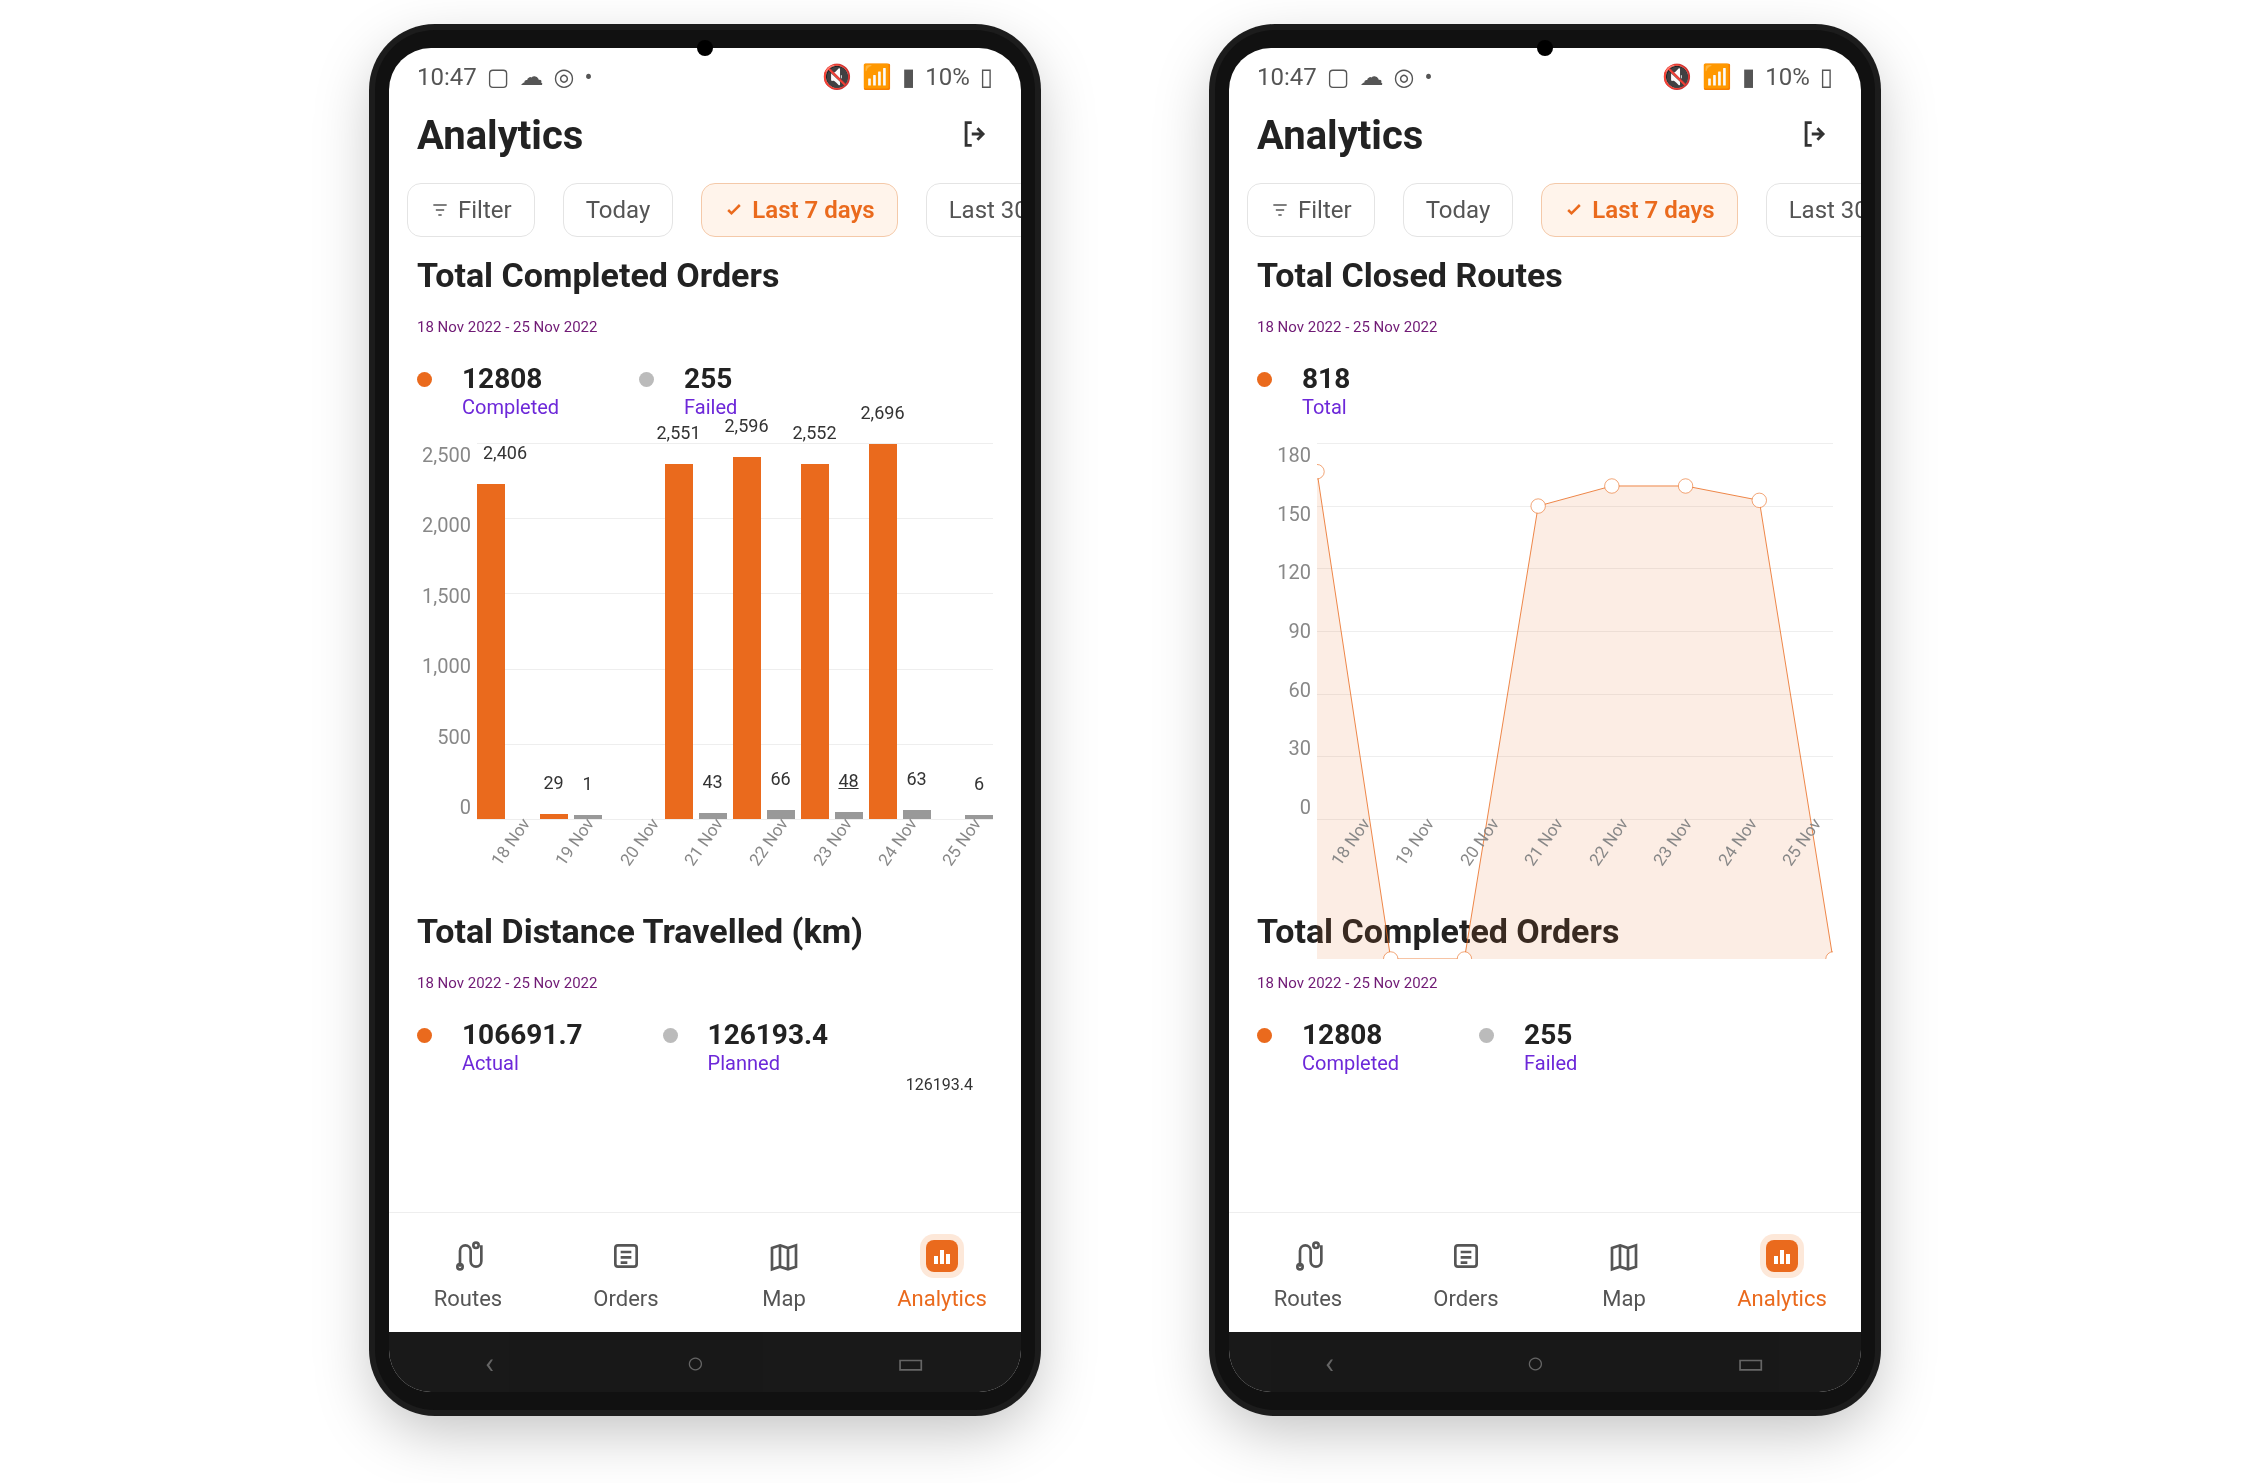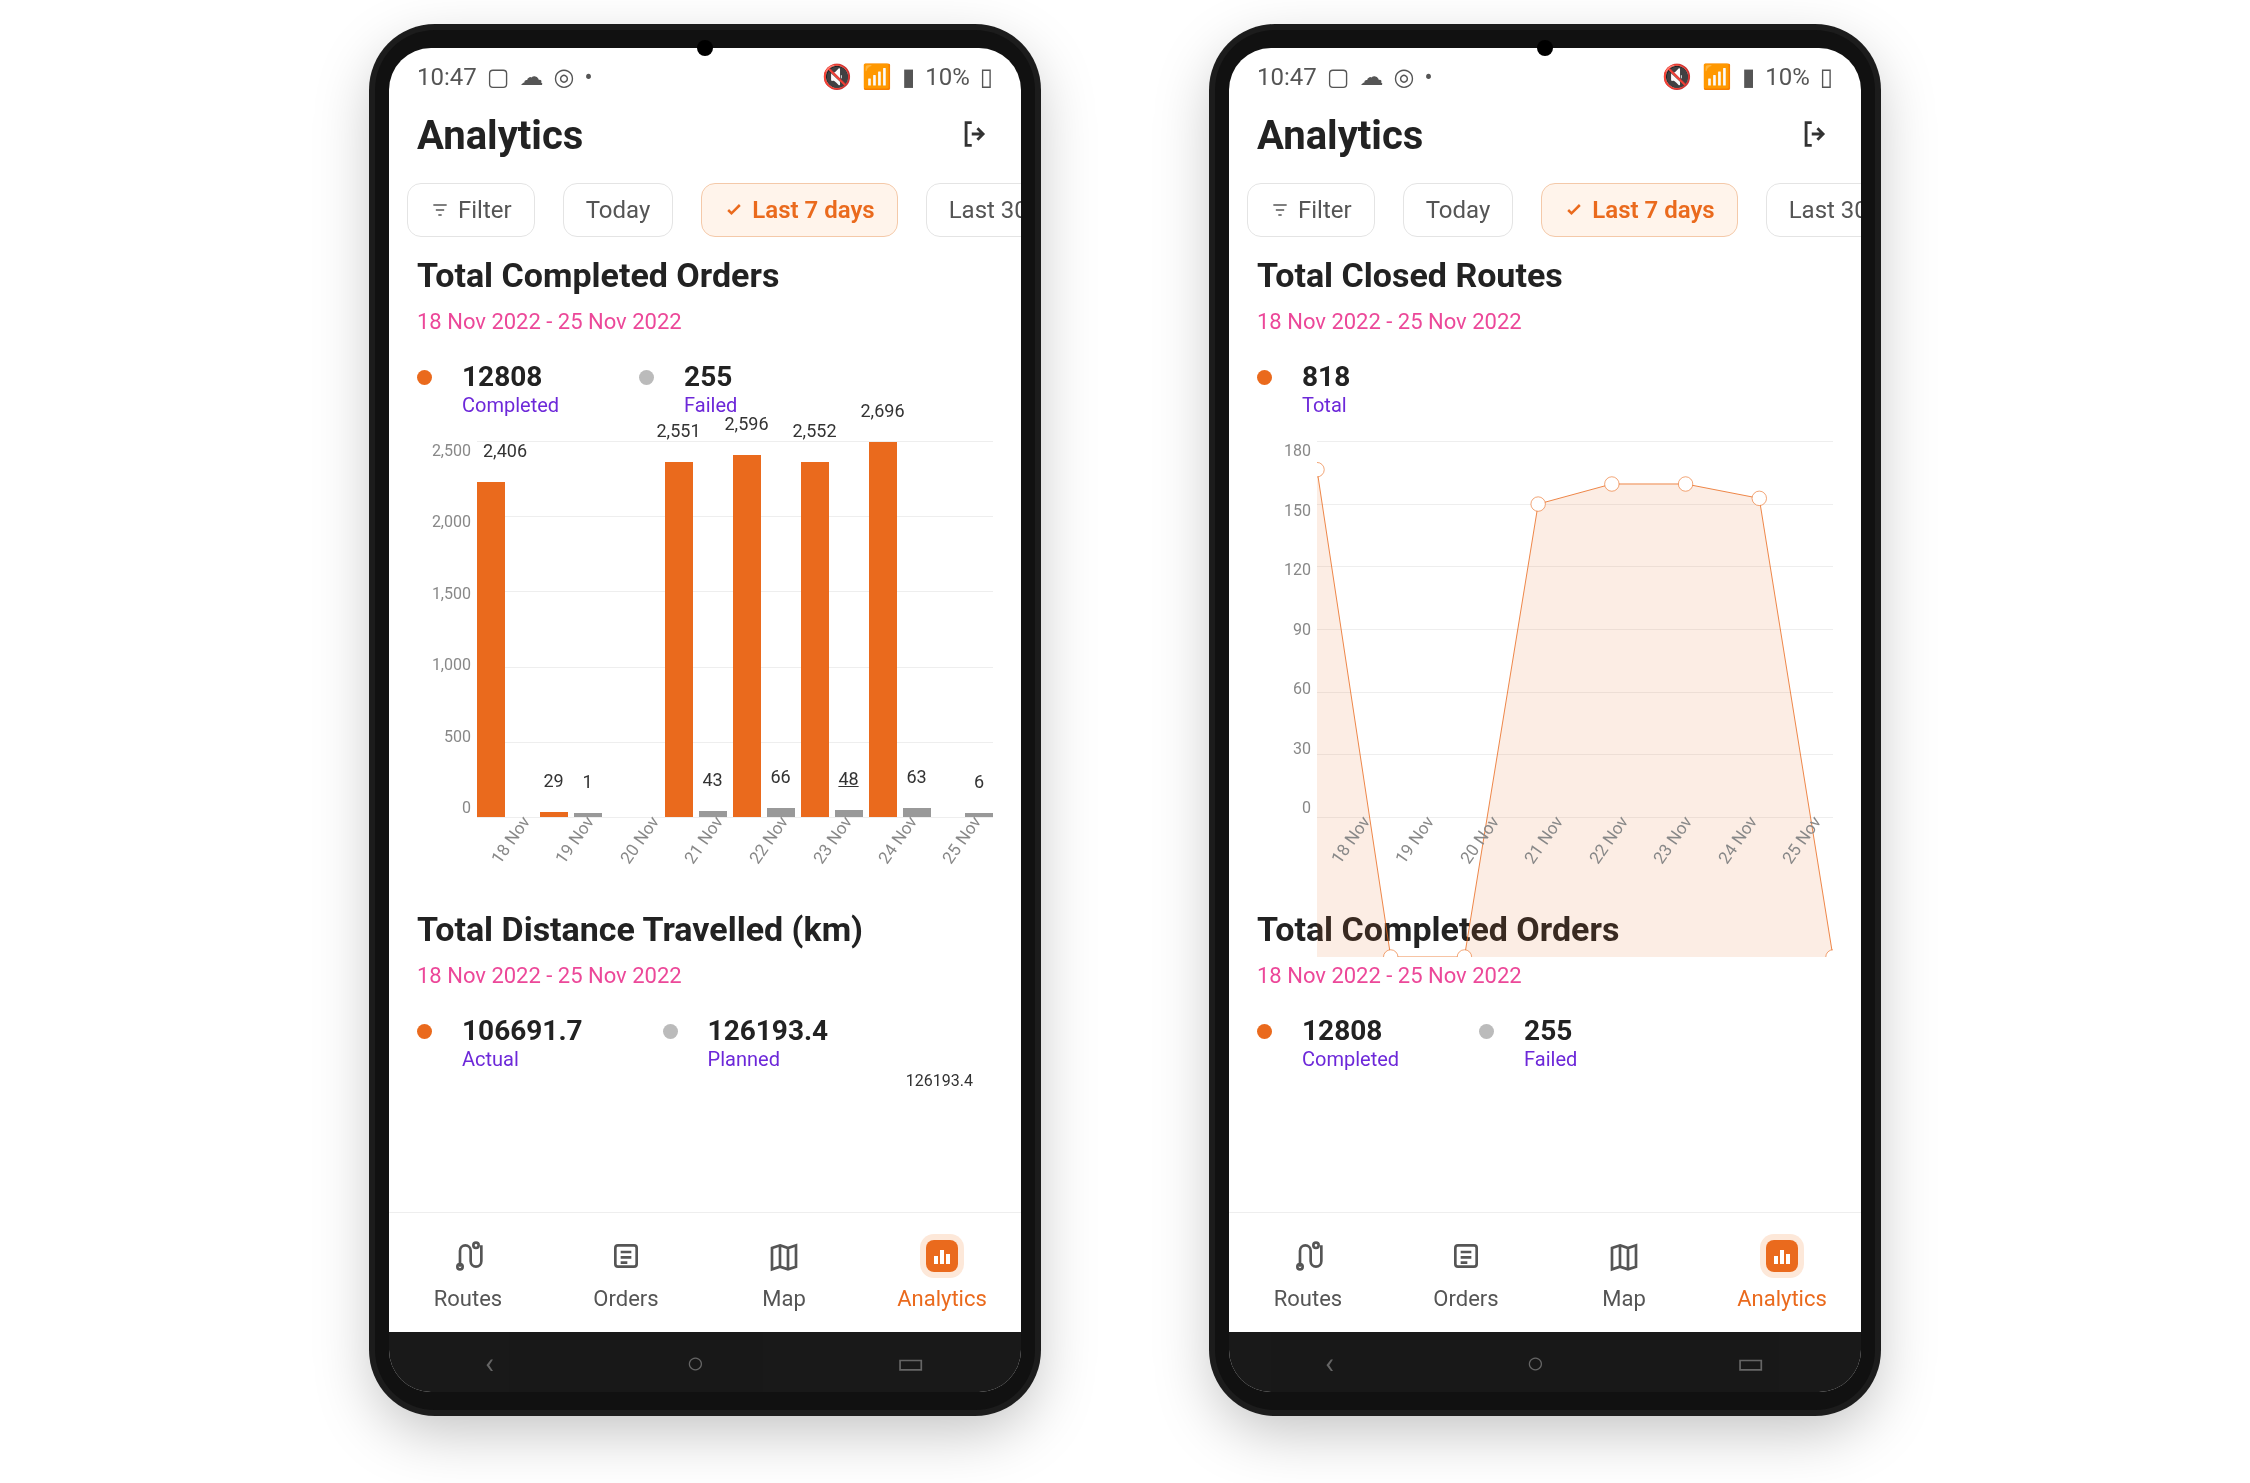--- a/index.html
+++ b/index.html
@@ -46,32 +46,32 @@
     white-space: nowrap; flex: 0 0 auto;
   }
   .chip.active {
     color: #ea6a1d; border-color: #f4c9a9; background: #fff4eb; font-weight: 600;
   }
   .chip svg { width: 20px; height: 20px; }
   
   .content { flex: 1; padding: 0 28px 8px 28px; overflow: hidden; }
   .section { margin-bottom: 38px; }
   .section-title { font-size: 34px; font-weight: 700; color: #222; }
-  .section-sub { font-size: 22px; color: #ec4899; margin-top: 14px; }
+  .section-sub { font-size: 15px; color: #701a75; margin-top: 23px; }
   .kpis { display: flex; gap: 80px; margin-top: 26px; }
   .kpi { display: flex; align-items: flex-start; gap: 30px; }
   .dot { width: 15px; height: 15px; border-radius: 50%; margin-top: 10px; }
   .dot.orange { background: #ea6a1d; }
   .dot.grey { background: #bbb; }
   .kpi-val { font-size: 28px; font-weight: 700; color: #222; }
   .kpi-label { font-size: 20px; color: #6d28d9; }
   
   .chart { margin-top: 24px; height: 430px; display: flex; }
   .y-axis { width: 60px; display: flex; flex-direction: column; justify-content: space-between; padding-bottom: 54px; }
-  .y-tick { font-size: 16px; color: #888; text-align: right; padding-right: 6px; }
+  .y-tick { font-size: 20px; color: #888; text-align: right; padding-right: 6px; }
   .plot { flex: 1; position: relative; }
   .grid-lines { position: absolute; inset: 0 0 54px 0; }
   .grid-line { position: absolute; left: 0; right: 0; height: 0; border-top: 1px solid #eee; }
   .bars-row { position: absolute; left: 0; right: 0; bottom: 54px; top: 0; display: flex; gap: 6px; align-items: flex-end; }
   .bar-slot { flex: 1; display: flex; flex-direction: column; align-items: center; justify-content: flex-end; height: 100%; position: relative; }
   .bar { width: 28px; background: #ea6a1d; }
   .bar.grey { background: #999; }
   .bar-label { font-size: 18px; color: #333; position: absolute; transform: translateY(-100%); white-space: nowrap; }
   .x-ticks { position: absolute; left: 0; right: 0; bottom: 0; height: 54px; display: flex; }
   .x-tick { flex: 1; font-size: 17px; color: #888; text-align: center; transform-origin: top center; }

